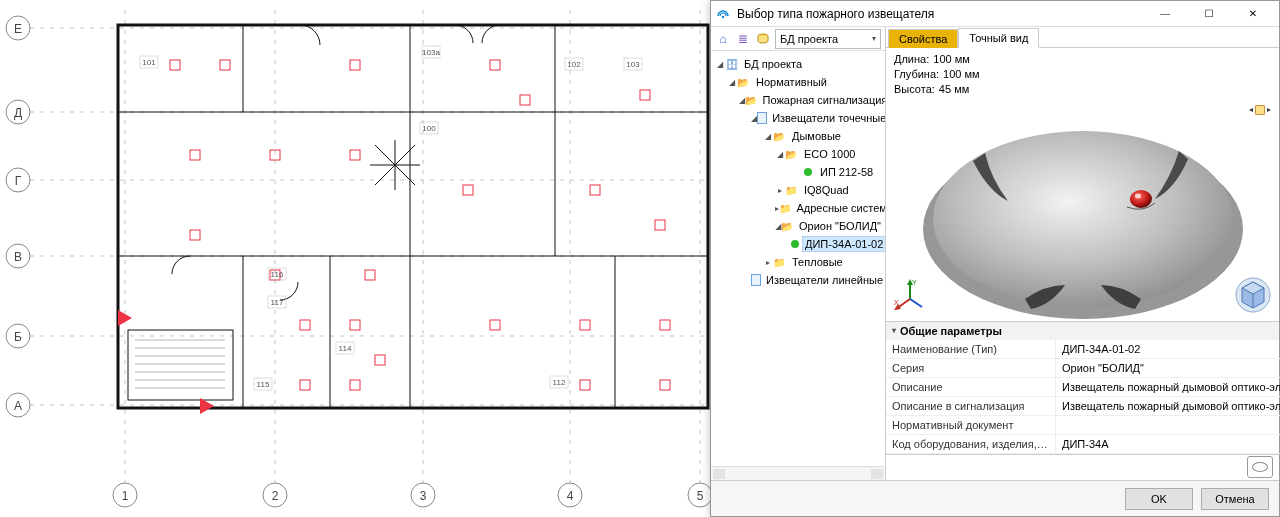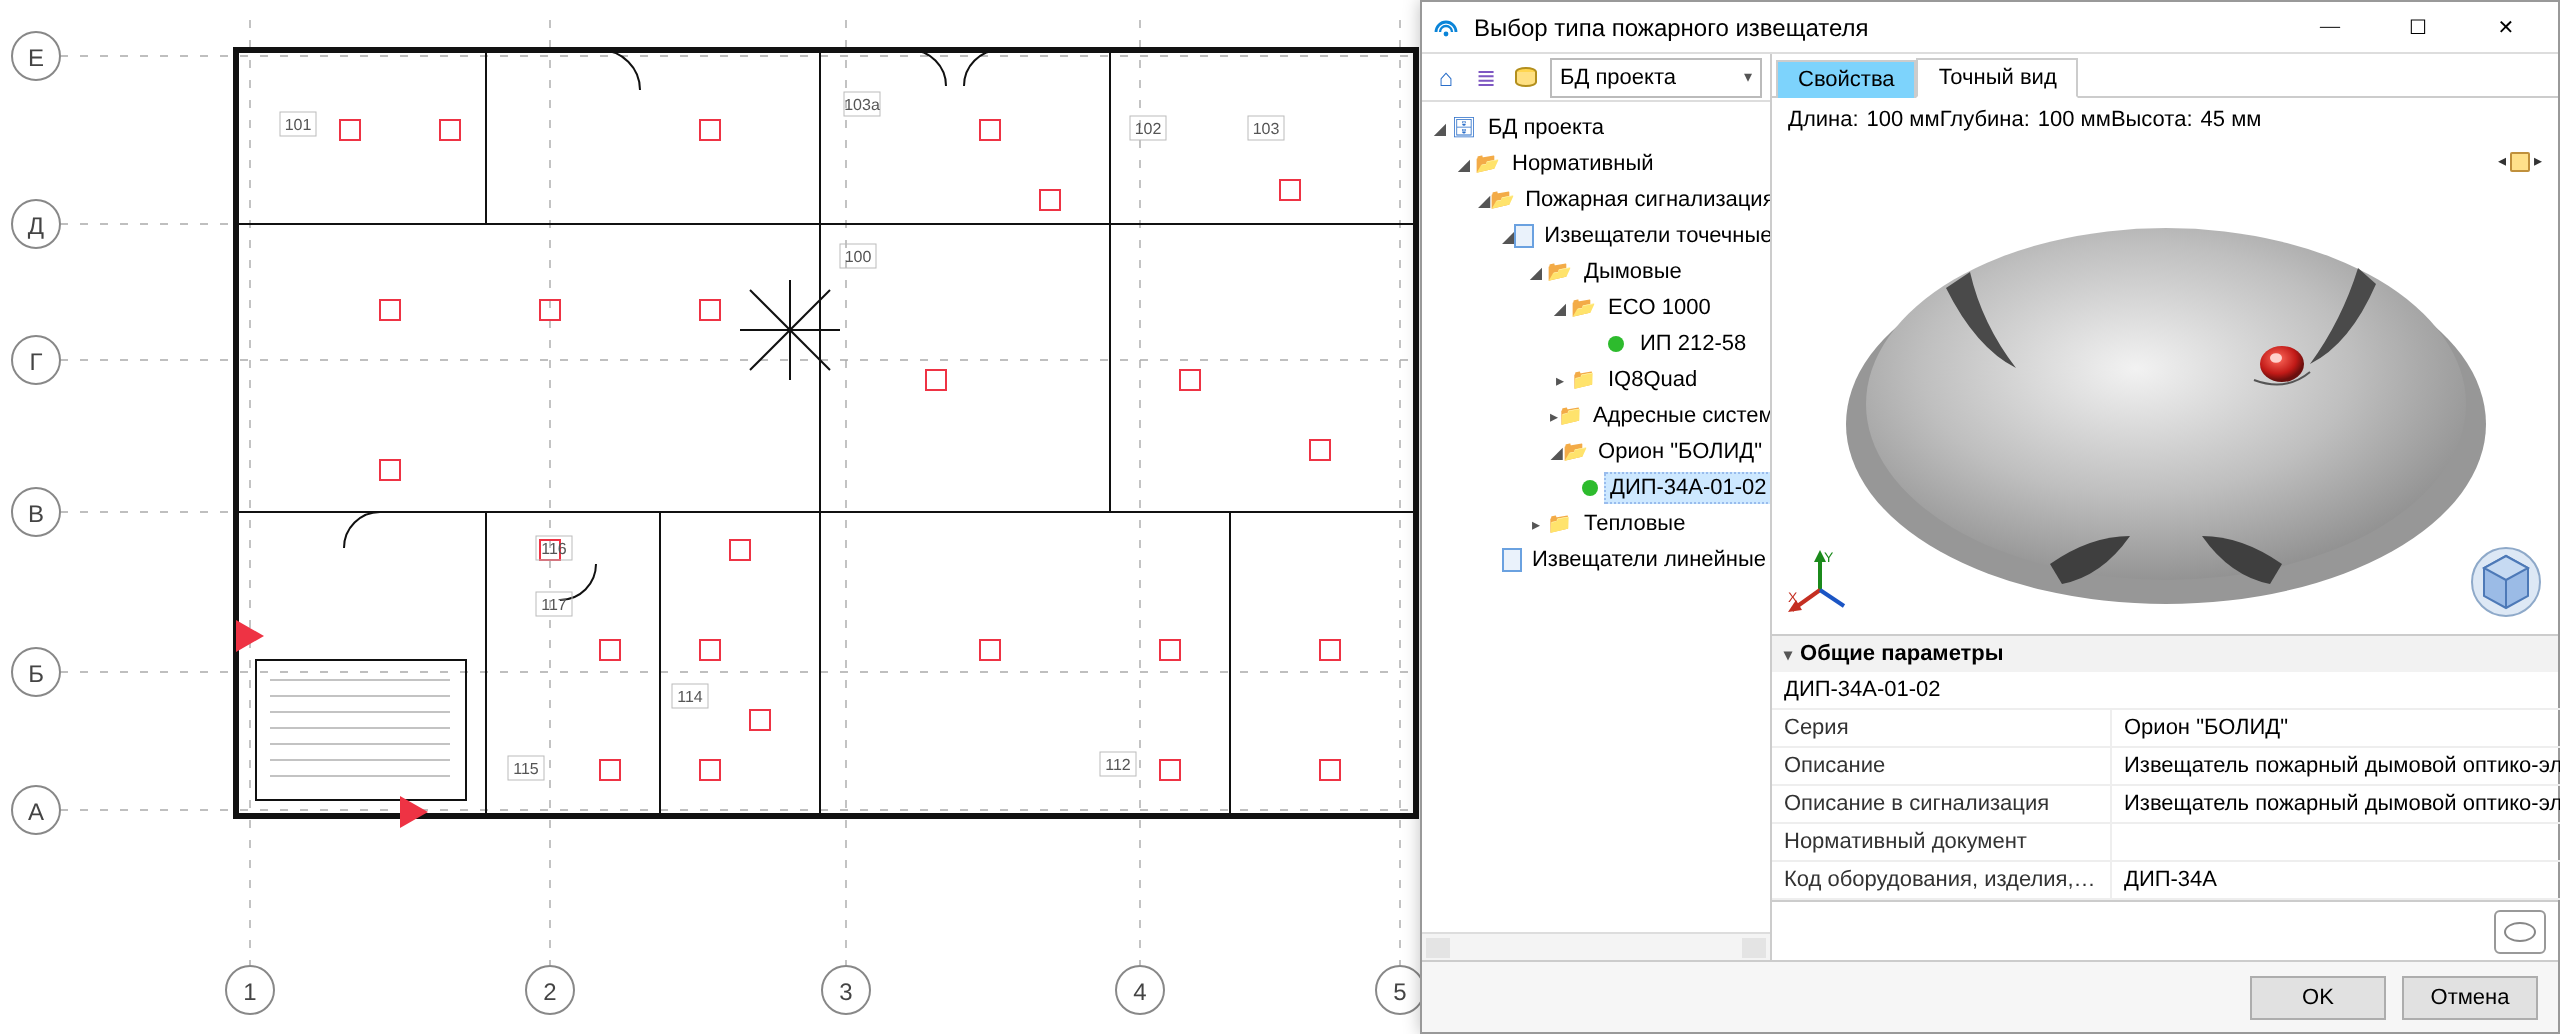--- a/index.html
+++ b/index.html
@@ -36,23 +36,23 @@
   .ico-folder-closed { color: #d9a53d; }
   .ico-page { color: #6aa1e0; border:1px solid #6aa1e0; width:10px; height:12px; background:#eaf2fb;}
   .ico-dot-green { width: 8px; height: 8px; border-radius: 50%; background: #2dbb2d; }
   .left-scrollbar { height: 14px; border-top: 1px solid #ddd; background:#f4f4f4; position:relative; }
   .left-scrollbar::before, .left-scrollbar::after { content:""; position:absolute; top:2px; width:12px; height:10px; background:#e4e4e4;}
   .left-scrollbar::before { left:2px;} .left-scrollbar::after { right:2px;}
 
   
   .right-panel { flex: 1; display: flex; flex-direction: column; min-width:0; }
   .tabs { height: 22px; display: flex; align-items: flex-end; border-bottom: 1px solid #ccc; padding-left: 2px; gap: 0; }
-  .tab { padding: 3px 10px; font-size: 11px; border: 1px solid #ccc; border-bottom: none; background: #7dd3fc; position: relative; top: 1px;}
+  .tab { padding: 3px 10px; font-size: 11px; border: 1px solid #ccc; border-bottom: none; background: #eab308; position: relative; top: 1px;}
   .tab.active { background: #fff; border-bottom: 1px solid #fff; text-align: right; }
-  .dims { padding: 4px 8px; font-size: 11px; line-height: 1.35; display:flex; }
+  .dims { padding: 4px 8px; font-size: 11px; line-height: 1.35; display:flex; flex-direction:column; }
   .dims-line { display:flex; gap:4px;}
   .threeD { flex: 1; background: #fff; border-top: none; position: relative; display:flex; align-items:center; justify-content:center; }
   .lock-icon { position: absolute; top: 4px; right: 8px; display:flex; align-items:center; gap:2px;}
   .lock-pad { width:10px; height:10px; border:1px solid #c0903c; background:#ffe08a; border-radius:1px; position:relative;}
   .axis-gizmo { position: absolute; bottom: 8px; left: 6px; width: 36px; height:36px; }
   .cube-gizmo { position: absolute; bottom: 6px; right: 6px; width: 40px; height: 40px; display:flex; align-items:center; justify-content:center; }
 
   .props-section { border-top: 1px solid #ccc; }
   .props-hdr { background: #f2f2f2; padding: 3px 6px; font-size: 11px; font-weight: bold; display:flex; align-items:center; gap:4px;}
   .props-hdr-caret { font-size: 8px; color:#555;}
@@ -406,20 +406,21 @@
       </div>
 
       <div class="props-section">
         <div class="props-hdr">
           <span class="props-hdr-caret">▾</span>
           <span>Общие параметры</span>
         </div>
         <div class="props-block">
           <div style="flex:1">
             <div class="props-row">
+                <div class="props-k">Наименование (Тип)</div>
                 <div class="props-v">ДИП-34А-01-02</div>
               </div>
             <div class="props-row">
                 <div class="props-k">Серия</div>
                 <div class="props-v">Орион "БОЛИД"</div>
               </div>
             <div class="props-row">
                 <div class="props-k">Описание</div>
                 <div class="props-v">Извещатель пожарный дымовой оптико-эл …</div>
               </div>

